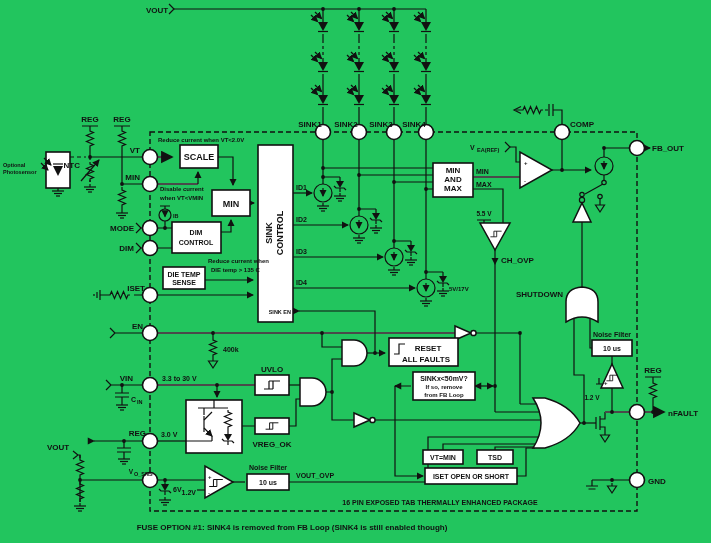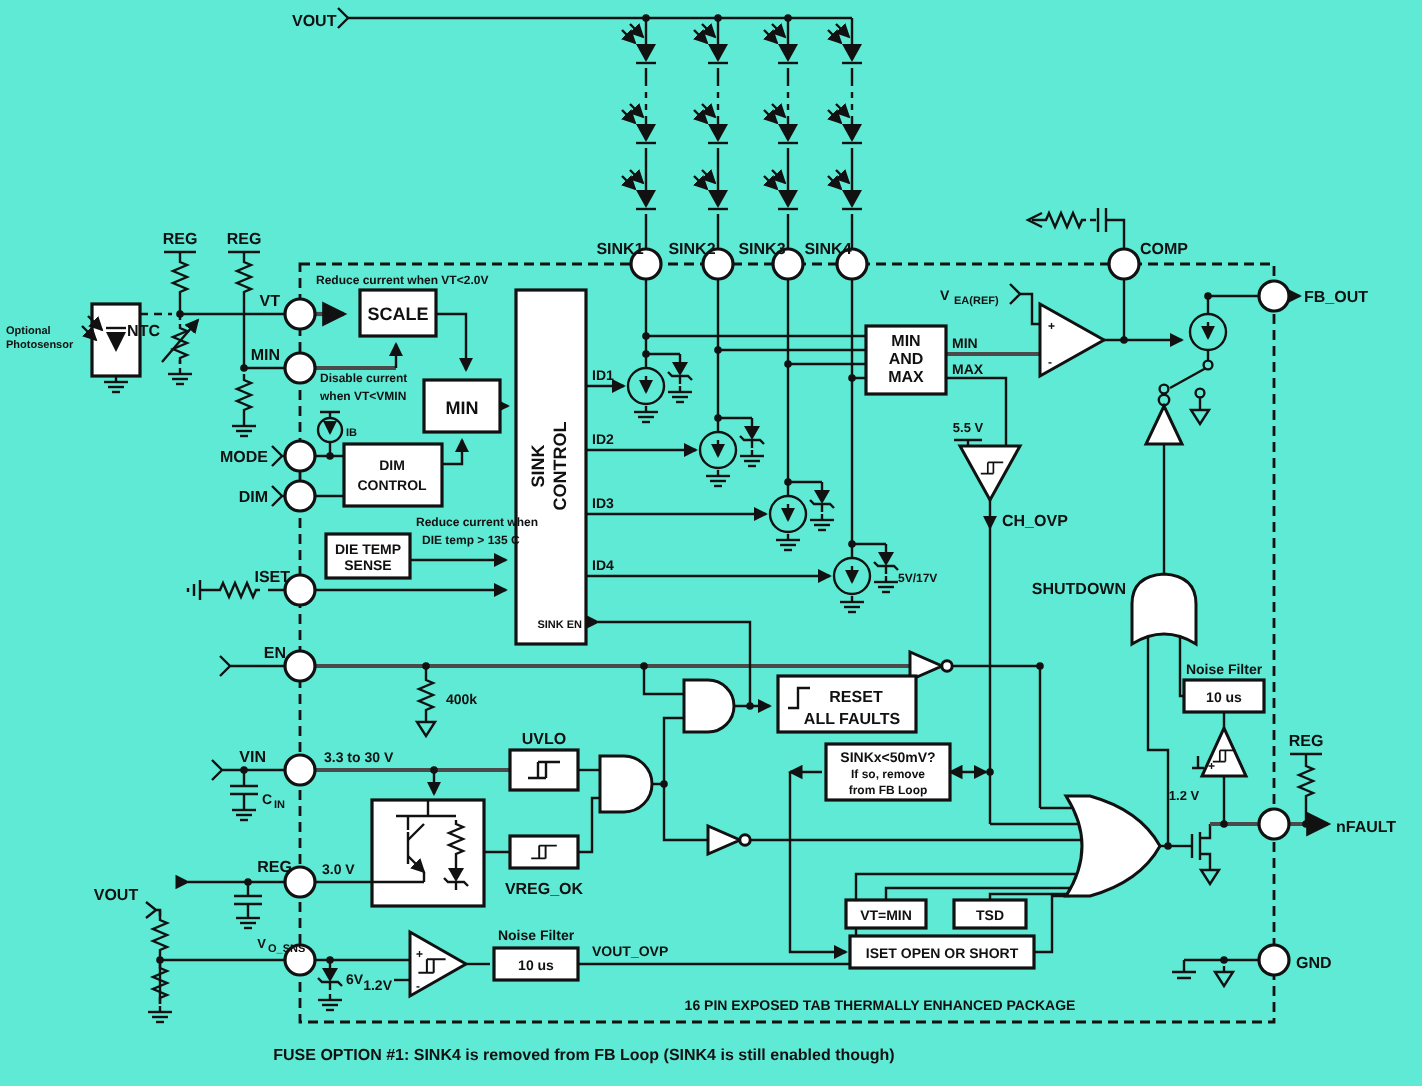--- a/index.html
+++ b/index.html
@@ -1,17 +1,17 @@
 <!DOCTYPE html>
 <html style="--ink: #111111; --bold: #4a4a4a;"><head>
 <meta charset="utf-8">
 <style>
   :root { --ink:#111; --bold:#4a4a4a; }
   html,body { margin:0; padding:0; background:#fff; }
-  .stage { width:711px; height:543px; position:relative; background:#5eead4;
+  .stage { width:711px; height:543px; position:relative; background:#22c55e;
            font-family:"Liberation Sans", sans-serif; }
   svg text { fill:var(--ink); font-family:"Liberation Sans", sans-serif; font-weight:bold; }
   .w  { stroke:var(--ink); stroke-width:1.2; fill:none; }
   .wb { stroke:var(--bold); stroke-width:2.1; fill:none; }
   .dash { stroke:var(--ink); stroke-width:1.4; fill:none; stroke-dasharray:5 3; }
   .blk { fill:#fff; stroke:var(--ink); stroke-width:1.6; }
   .gate { fill:#fff; stroke:var(--ink); stroke-width:1.5; }
   .pin { fill:#fff; stroke:var(--ink); stroke-width:1.6; }
   .dot { fill:var(--ink); stroke:none; }
   .t9 { font-size:9px; } .t8 { font-size:8px; } .t7 { font-size:7px; }

